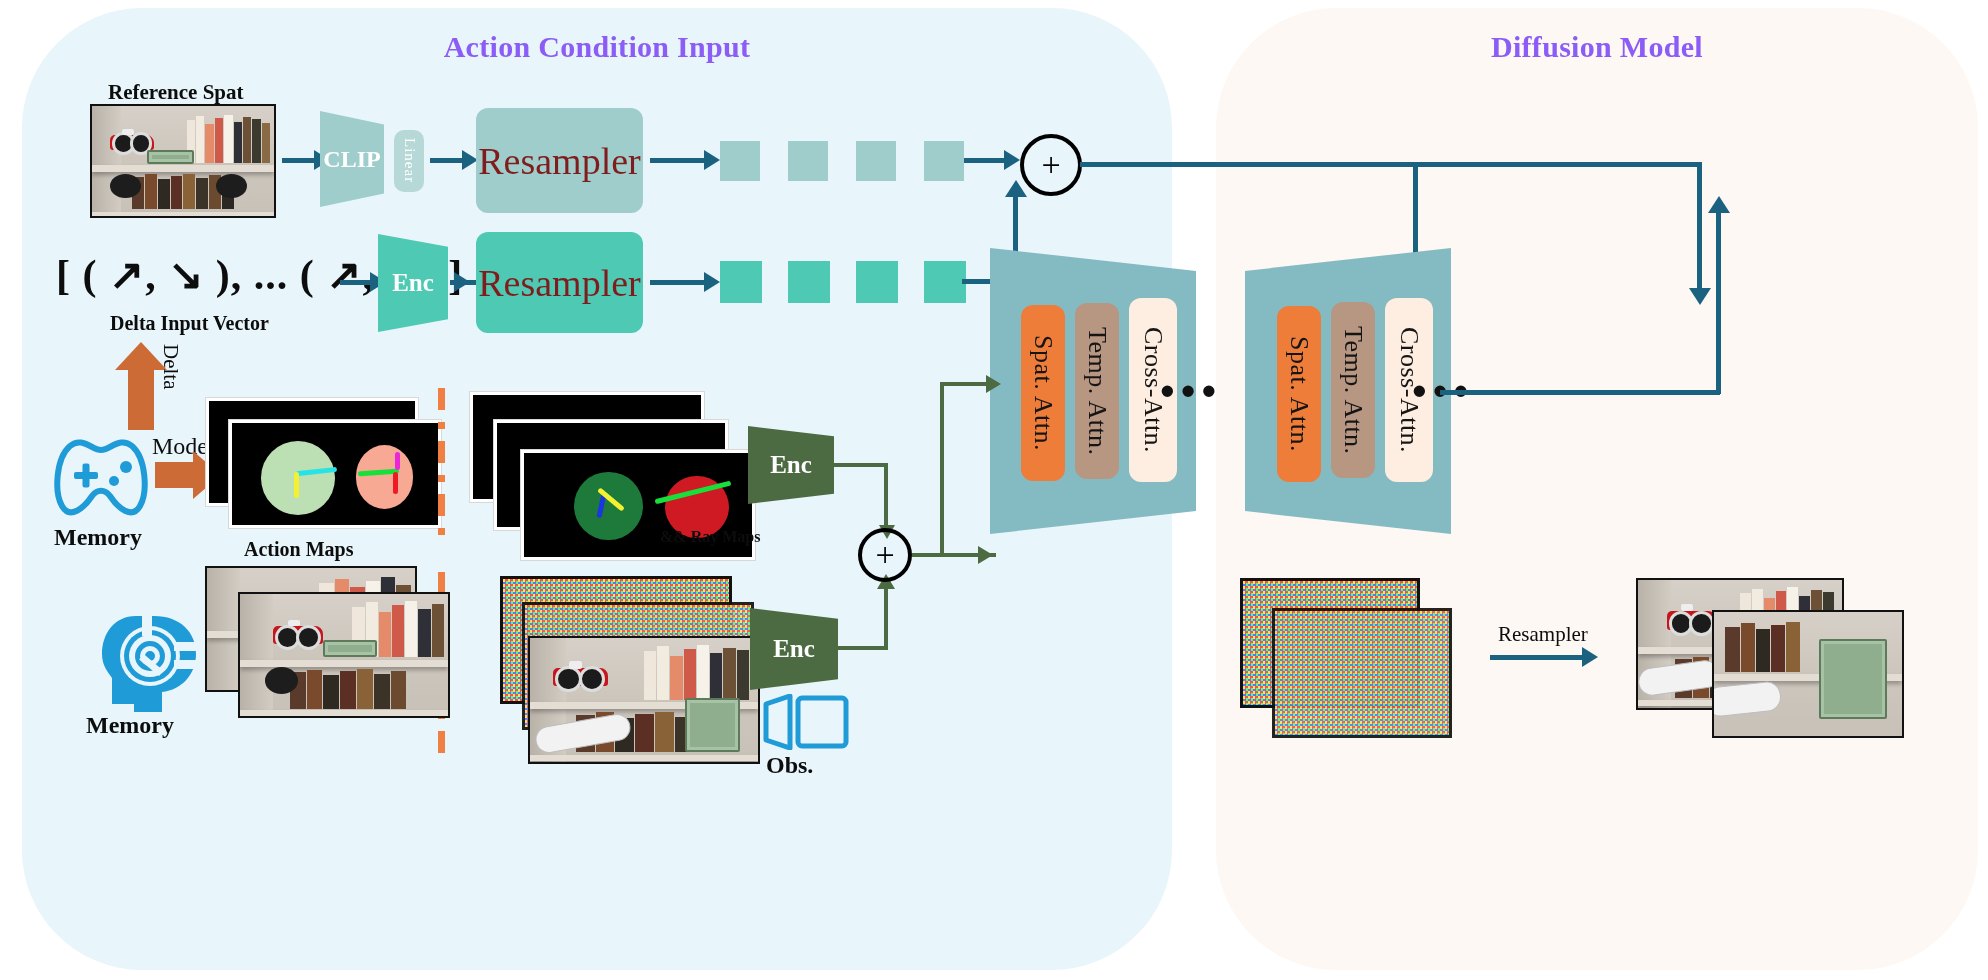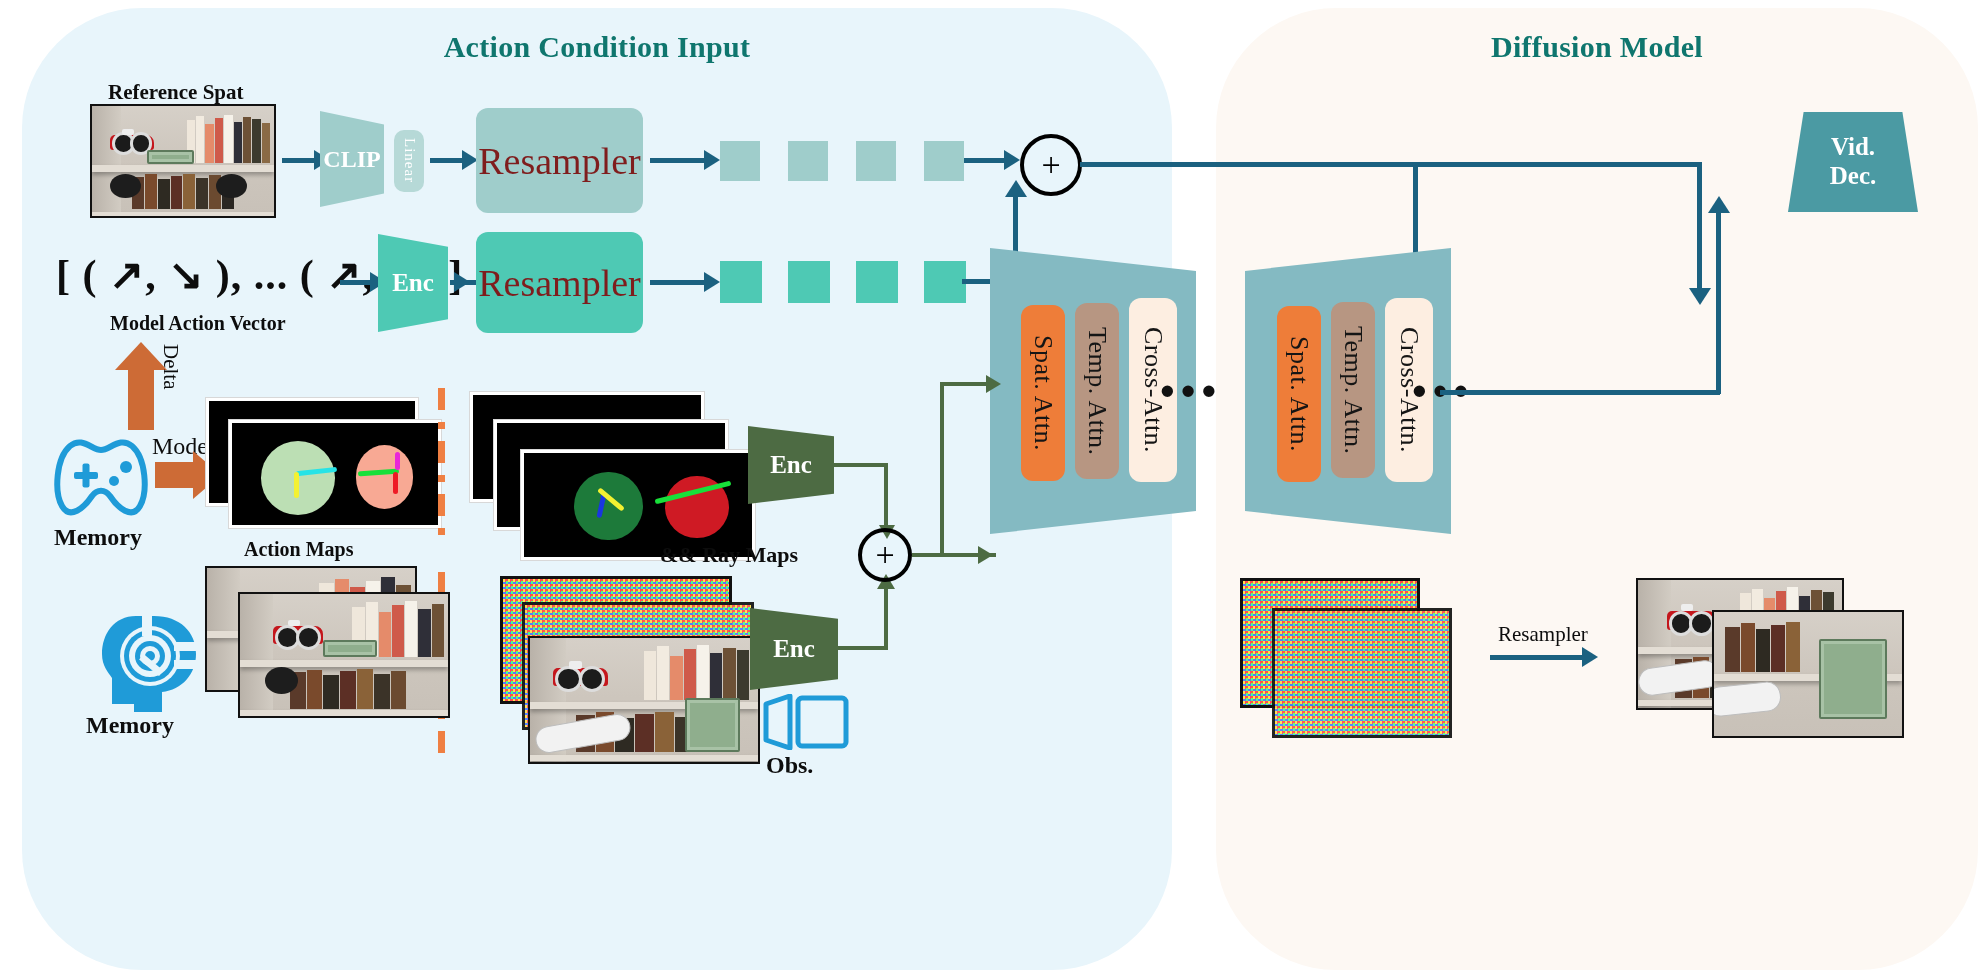--- a/index.html
+++ b/index.html
@@ -18,21 +18,21 @@
     background: #e8f5fb;
     border-radius: 120px 120px 120px 120px;
   }
   #right-panel {
     left: 1216px; top: 8px; width: 762px; height: 962px;
     background: #fdf8f3;
     border-radius: 120px;
   }
   .panel-title {
     position: absolute; width: 100%; text-align: center;
-    font-weight: bold; font-size: 30px; color: #0f766e;
+    font-weight: bold; font-size: 30px; color: #8b5cf6;
     letter-spacing: .3px;
   }
   #left-title { top: 22px; }
   #right-title { top: 22px; text-align: center; }
 
   
   .lbl { position: absolute; color: #0d0d0d; font-weight: bold; white-space: nowrap; }
   .lbl-plain { position: absolute; color: #0d0d0d; white-space: nowrap; }
 
   
@@ -220,21 +220,21 @@
   <div class="arw r" style="left:704px; top:150px;"></div>
 
   <div class="tok a" style="left:720px; top:141px; width:40px; height:40px;"></div>
   <div class="tok a" style="left:788px; top:141px; width:40px; height:40px;"></div>
   <div class="tok a" style="left:856px; top:141px; width:40px; height:40px;"></div>
   <div class="tok a" style="left:924px; top:141px; width:40px; height:40px;"></div>
   <div class="ln" style="left:964px; top:158px; width:44px; height:5px;"></div>
   <div class="arw r" style="left:1004px; top:150px;"></div>
 
   <div class="lbl" style="left:56px; top:250px; font-size:42px; letter-spacing:1px;">[ ( ↗, ↘ ), ... ( ↗, ↘ )]</div>
-  <div class="lbl" style="left:110px; top:312px; font-size:20px;">Model Action Vector</div>
+  <div class="lbl" style="left:110px; top:312px; font-size:20px;">Delta Input Vector</div>
 
   <div class="ln" style="left:340px; top:280px; width:34px; height:5px;"></div>
   <div class="arw r" style="left:370px; top:272px;"></div>
 
   <div class="trap enc-t" style="left:378px; top:234px; width:70px; height:98px; font-size:25px;">
     <span>Enc</span>
   </div>
   <div class="ln" style="left:450px; top:280px; width:26px; height:5px;"></div>
   <div class="arw r" style="left:454px; top:272px;"></div>
 
@@ -313,21 +313,21 @@
 
   <div class="blackframe" style="left:470px; top:392px; width:234px; height:110px;"></div>
   <div class="blackframe" style="left:494px; top:420px; width:234px; height:110px;"></div>
   <div class="blackframe" style="left:521px; top:450px; width:234px; height:110px;">
     <div class="amcircle" style="left:22%; top:18%; width:30%; height:66%; background:#1d7a3a;"></div>
     <div class="amstick" style="left:33%; top:38%; width:5px; height:24%; background:#1a36e0; transform:rotate(12deg);"></div>
     <div class="amstick" style="left:31%; top:42%; width:14%; height:5px; background:#f3f131; transform:rotate(40deg);"></div>
     <div class="amcircle" style="left:62%; top:22%; width:28%; height:60%; background:#cf1a24;"></div>
     <div class="amstick" style="left:57%; top:36%; width:34%; height:5px; background:#18e03a; transform:rotate(-14deg);"></div>
   </div>
-  <div class="lbl" style="left:660px; top:542px; font-size:22px;">&amp;&amp; Ray Maps</div>
+  <div class="lbl" style="left:660px; top:528px; font-size:16px;">&amp;&amp; Ray Maps</div>
 
   <div class="ln g" style="left:758px; top:462px; width:34px; height:4px;"></div>
   <div class="arw rg" style="left:786px; top:455px;"></div>
   <div class="trap enc-g" style="left:748px; top:426px; width:86px; height:78px; font-size:25px;">
     <span>Enc</span>
   </div>
 
   <div class="ln g" style="left:834px; top:463px; width:54px; height:4px;"></div>
   <div class="ln g" style="left:884px; top:463px; width:4px; height:68px;"></div>
   <div class="arw" style="left:879px; top:525px; border-left:8px solid transparent; border-right:8px solid transparent; border-top:14px solid #4d6b43;"></div>
@@ -486,26 +486,20 @@
   </div>
   <div class="attn cross" style="left:1385px; top:298px; width:48px; height:184px;">
     <span>Cross-Attn.</span>
   </div>
   <div class="dots" style="left:1412px; top:370px;">•••</div>
 
   <div class="ln" style="left:1440px; top:390px; width:280px; height:5px;"></div>
   <div class="ln" style="left:1716px; top:212px; width:5px; height:182px;"></div>
   <div class="arw u" style="left:1708px; top:196px;"></div>
 
-  <div class="trap viddec" style="left:1788px; top:112px; width:130px; height:100px;">
-    <div style="display:flex;flex-direction:column;align-items:center;line-height:1.15;font-size:25px;">
-      <span>Vid.</span>
-      <span>Dec.</span>
-    </div>
-  </div>
 
   <div class="noise" style="left:1240px; top:578px; width:180px; height:130px;"></div>
   <div class="noise soft" style="left:1272px; top:608px; width:180px; height:130px;"></div>
 
   <div class="lbl-plain" style="left:1498px; top:622px; font-size:21px;">Resampler</div>
   <div class="ln" style="left:1490px; top:655px; width:96px; height:5px;"></div>
   <div class="arw r" style="left:1582px; top:647px;"></div>
 
   <div class="photo" style="left:1636px; top:578px; width:208px; height:132px;">
     <div class="wall"></div>

